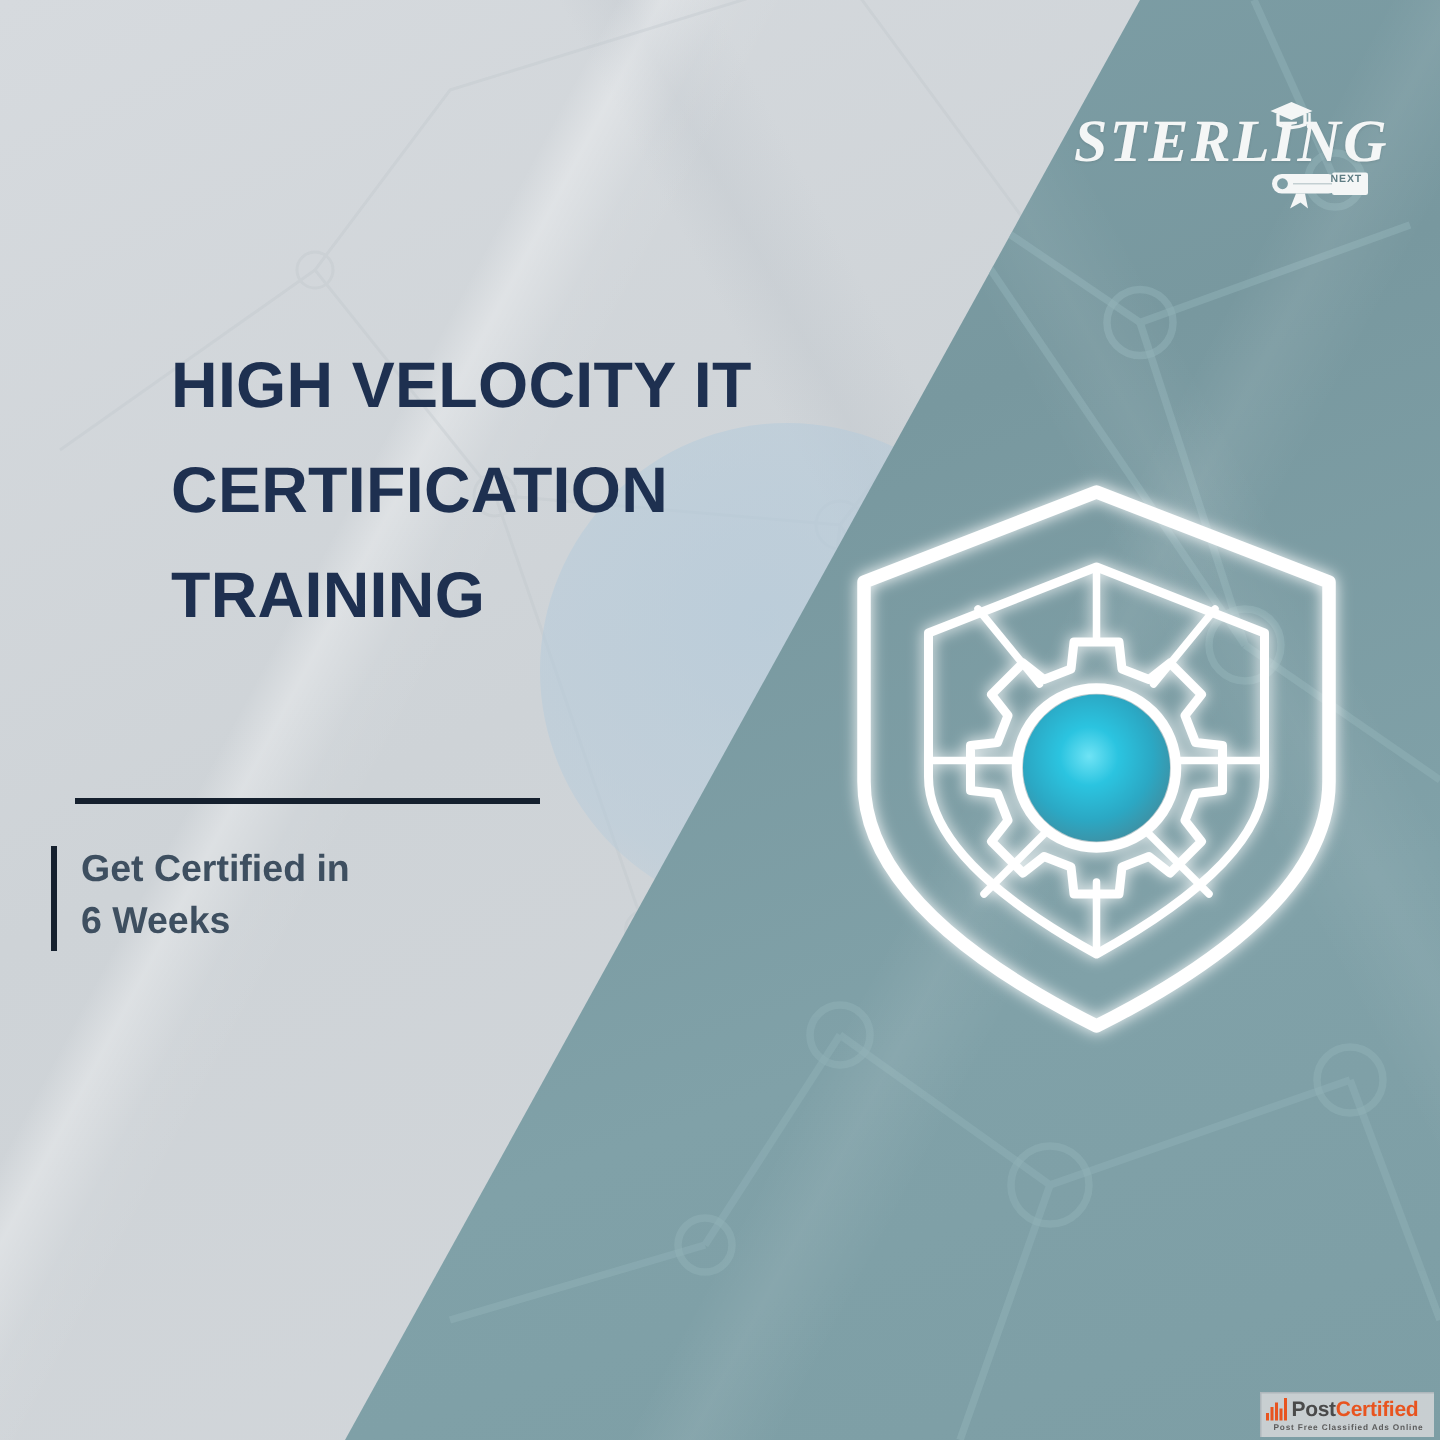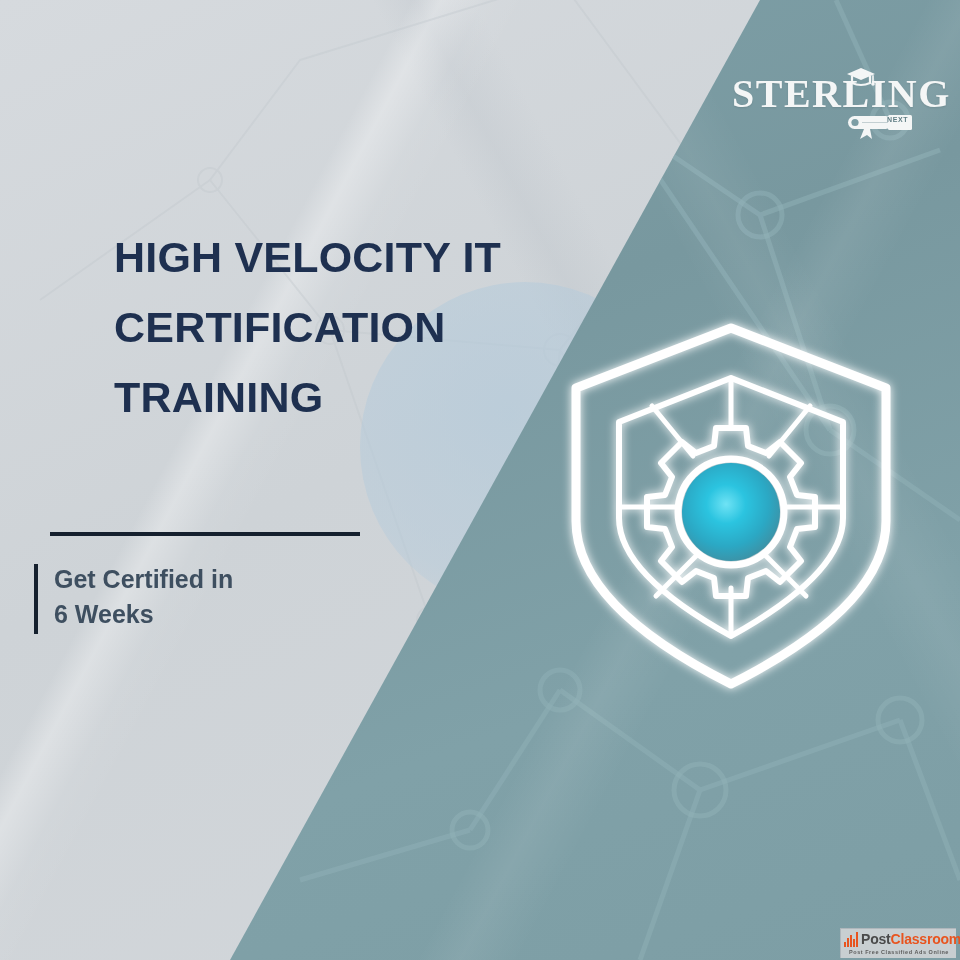--- a/index.html
+++ b/index.html
@@ -73,31 +73,32 @@
   
   .logo {
     position: absolute;
     left: 716px;
     top: 66px;
     width: 200px;
     height: 78px;
   }
   .logo-word {
     position: absolute;
-    left: 16px;
+    left: 0;
     top: 8px;
     width: 200px;
     font-family: "Liberation Serif", serif;
     font-weight: 700;
     font-size: 40px;
     letter-spacing: 1.5px;
     color: #f4f6f6;
     line-height: 1;
     white-space: nowrap;
     text-shadow: 0 1px 2px rgba(0,0,0,0.10);
+    font-style: italic;
   }
   .logo-cap {
     position: absolute;
     left: 130px;
     top: 0px;
     width: 30px;
     height: 22px;
   }
   .logo-scroll {
     position: absolute;
@@ -346,18 +347,18 @@
 
   <div class="watermark">
     <div class="wm-row">
       <span class="wm-bars">
         <i style="height:5px"></i>
           <i style="height:9px"></i>
           <i style="height:12px"></i>
           <i style="height:8px"></i>
           <i style="height:15px"></i>
       </span>
-      <span class="wm-name"><span class="wm-tuff">Post</span><span class="wm-classified">Classroom</span></span>
+      <span class="wm-name"><span class="wm-tuff">Post</span><span class="wm-classified">Certified</span></span>
     </div>
     <div class="wm-tag">Post Free Classified Ads Online</div>
   </div>
 
 </div>
 
 </body></html>

